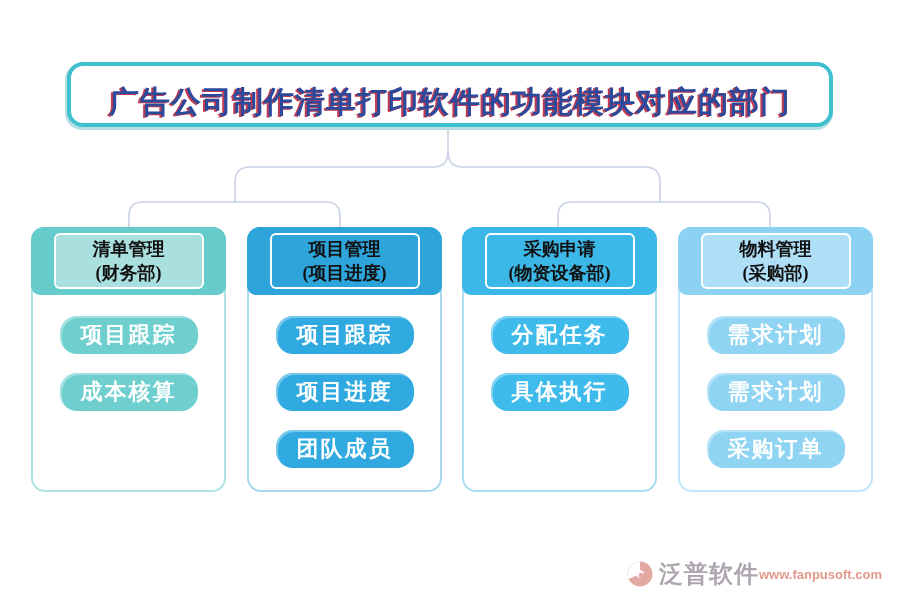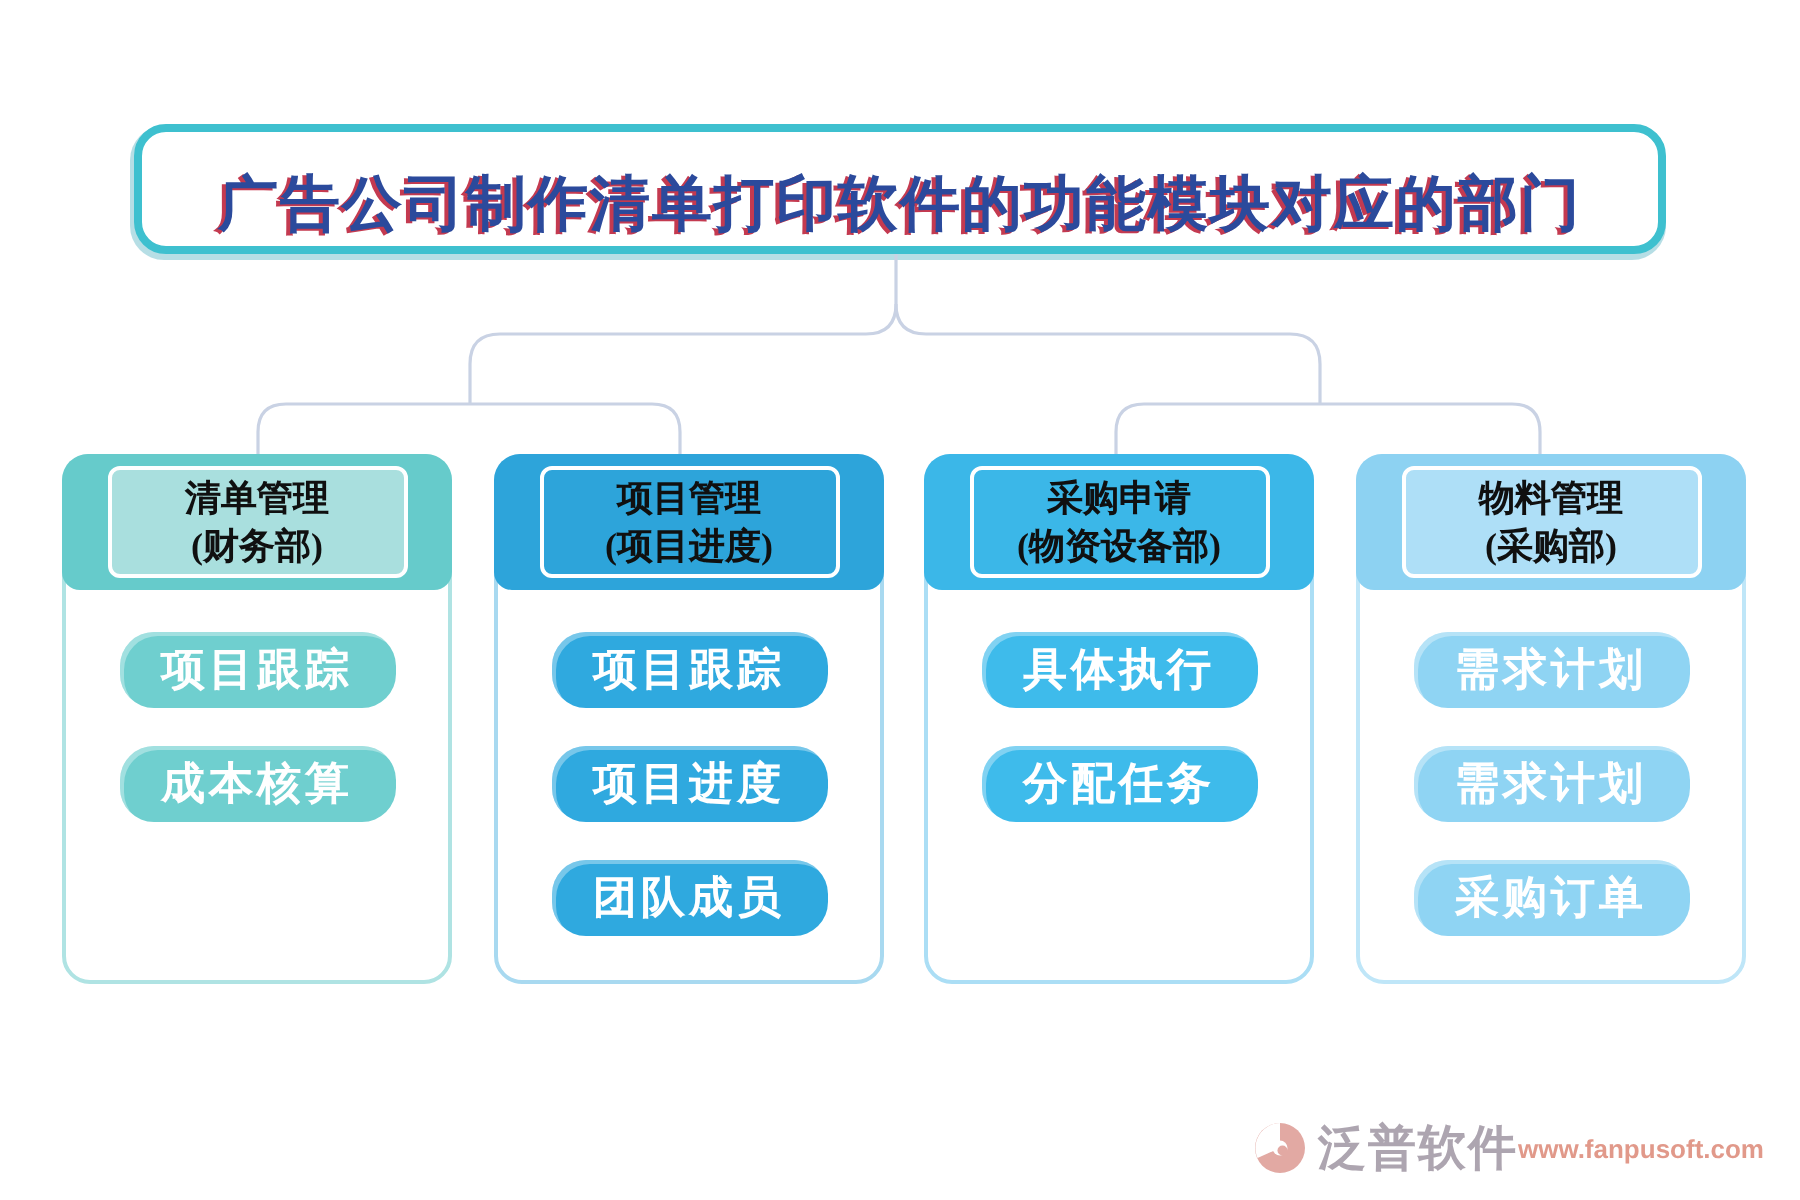--- a/index.html
+++ b/index.html
@@ -107,22 +107,22 @@
   </div>
 
   <div class="col" style="left: 462px; --cap: #3BB7E8; --label: #3BB7E8; --border: #ABDEF5; --pill: #3EBBEB;">
     <div class="col-cap">
       <div class="col-label">
         <div>采购申请</div>
         <div>(物资设备部)</div>
       </div>
     </div>
     <div class="col-body">
+      <div class="pill">分配任务</div>
       <div class="pill">具体执行</div>
-      <div class="pill">分配任务</div>
     </div>
   </div>
 
   <div class="col" style="left: 678px; --cap: #8DD2F2; --label: #AEDFF7; --border: #BFE6F8; --pill: #8FD4F3;">
     <div class="col-cap">
       <div class="col-label">
         <div>物料管理</div>
         <div>(采购部)</div>
       </div>
     </div>

